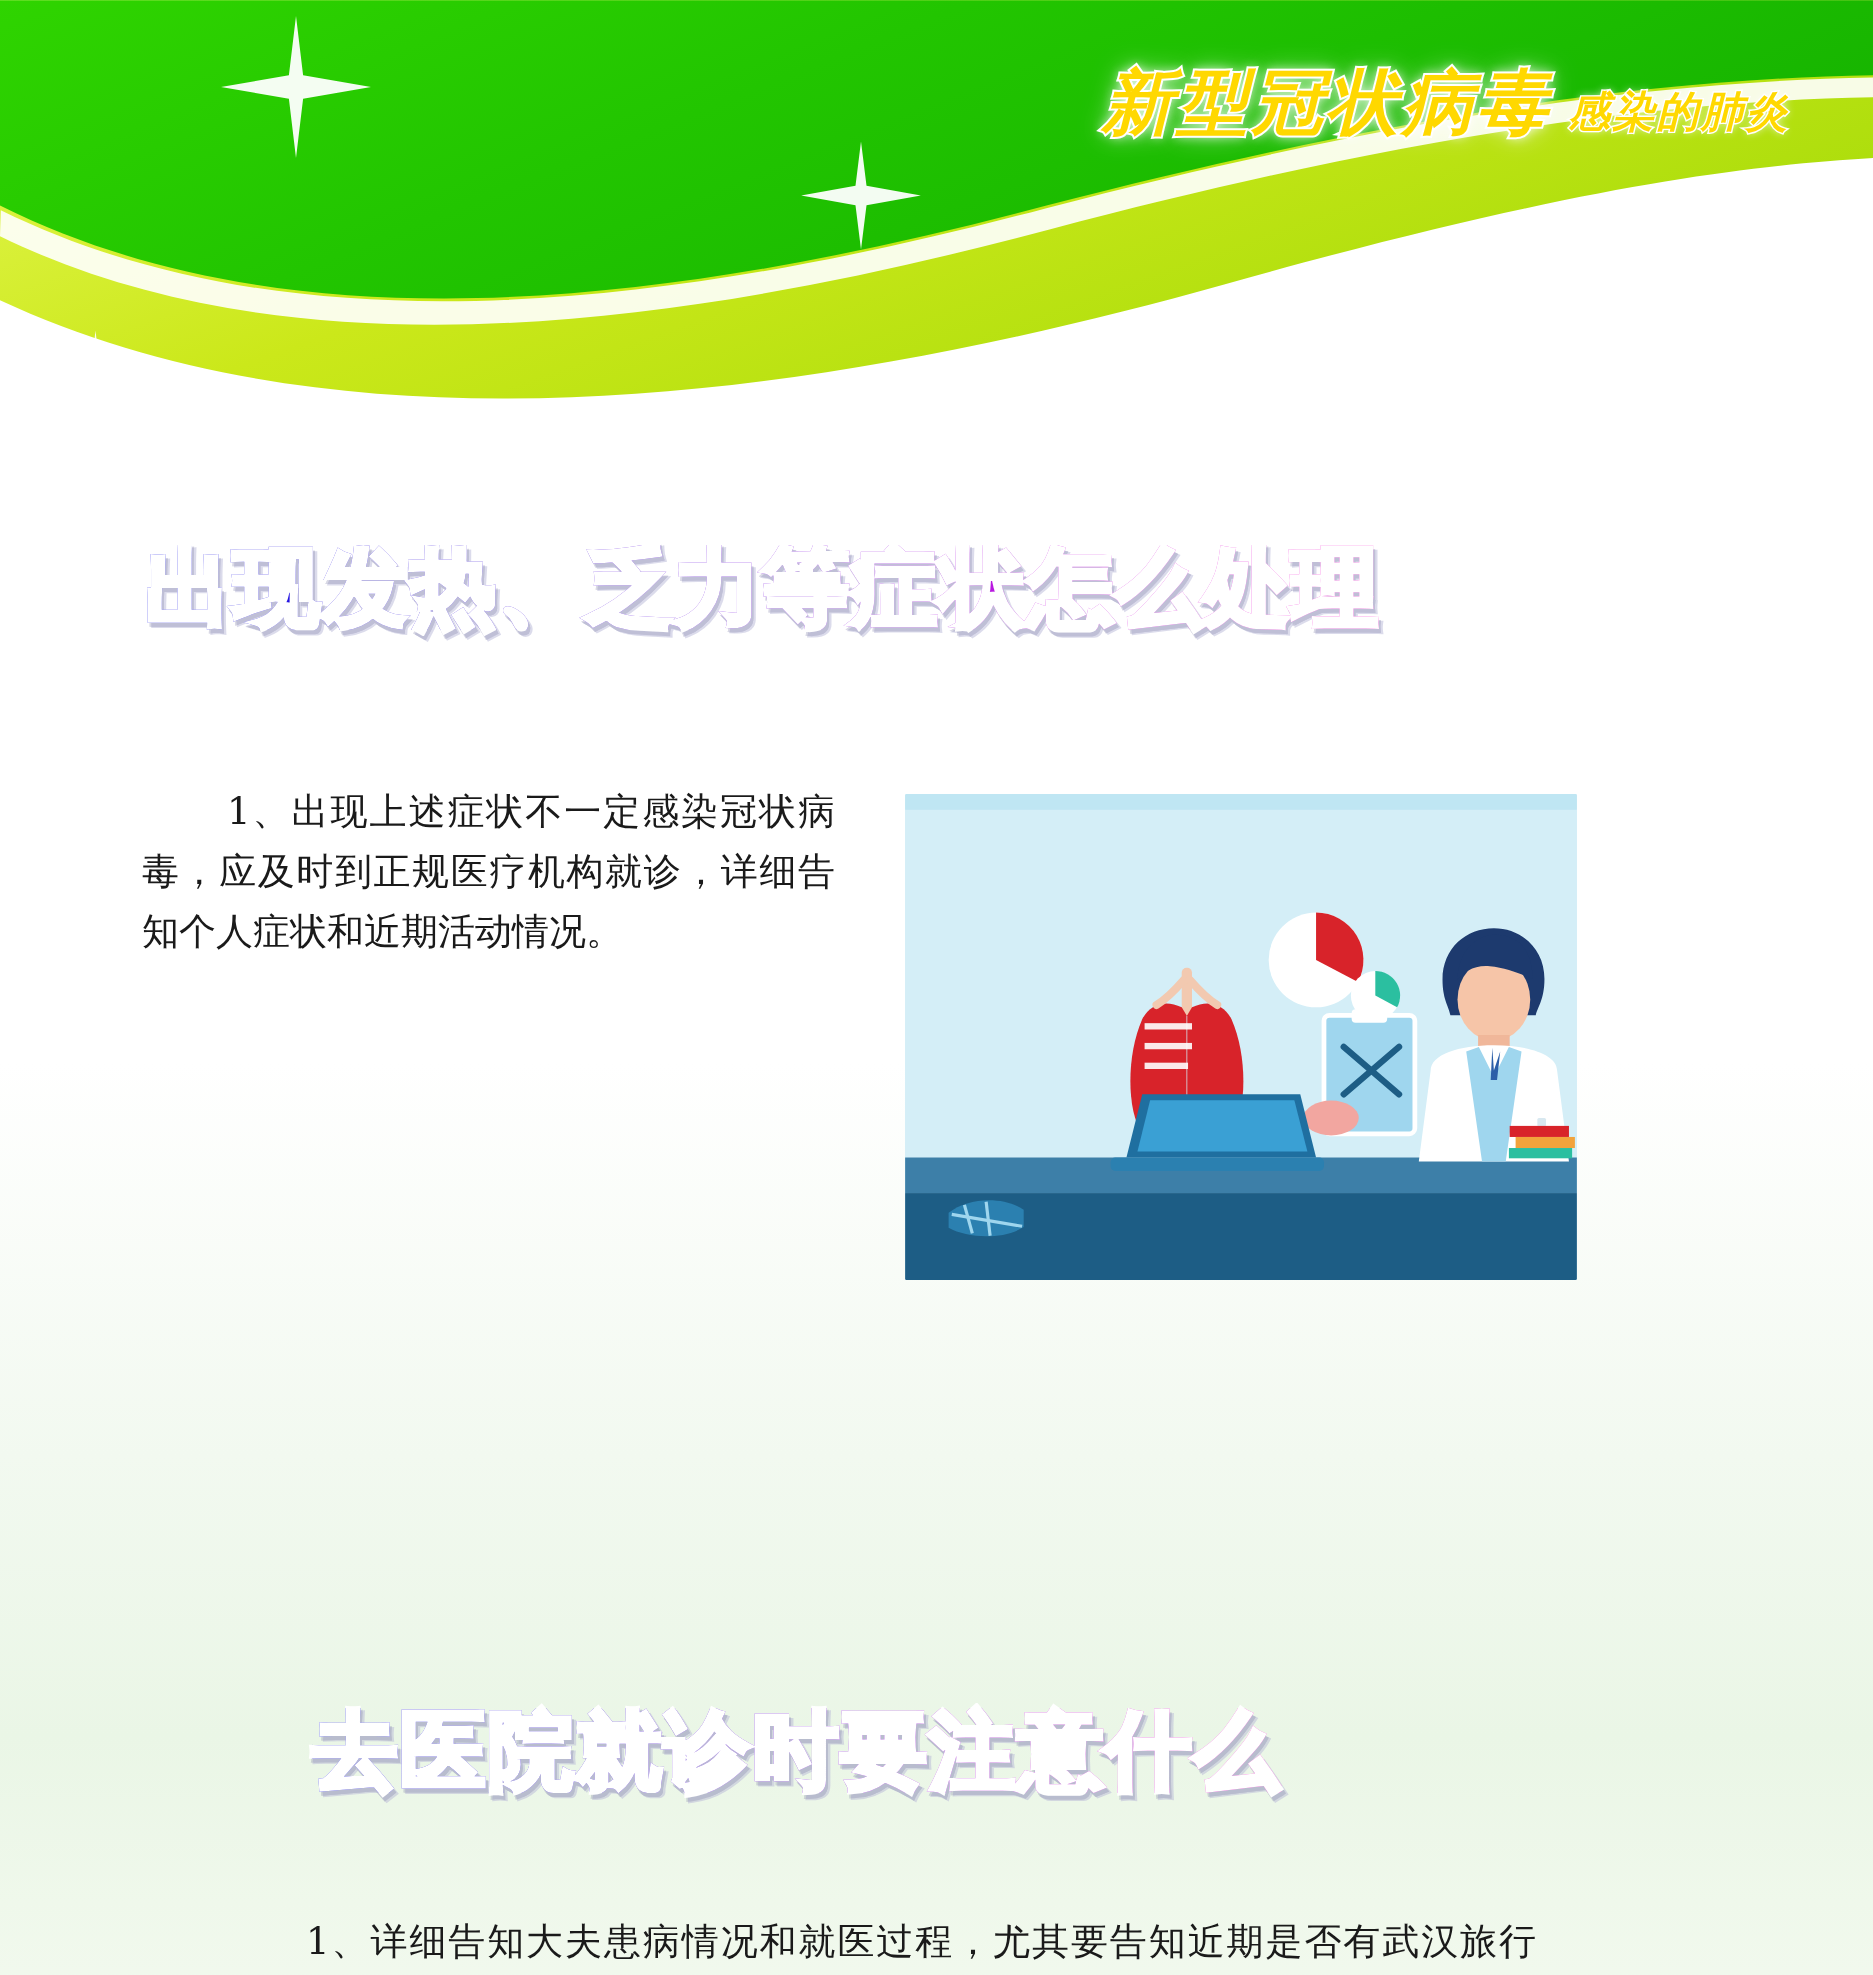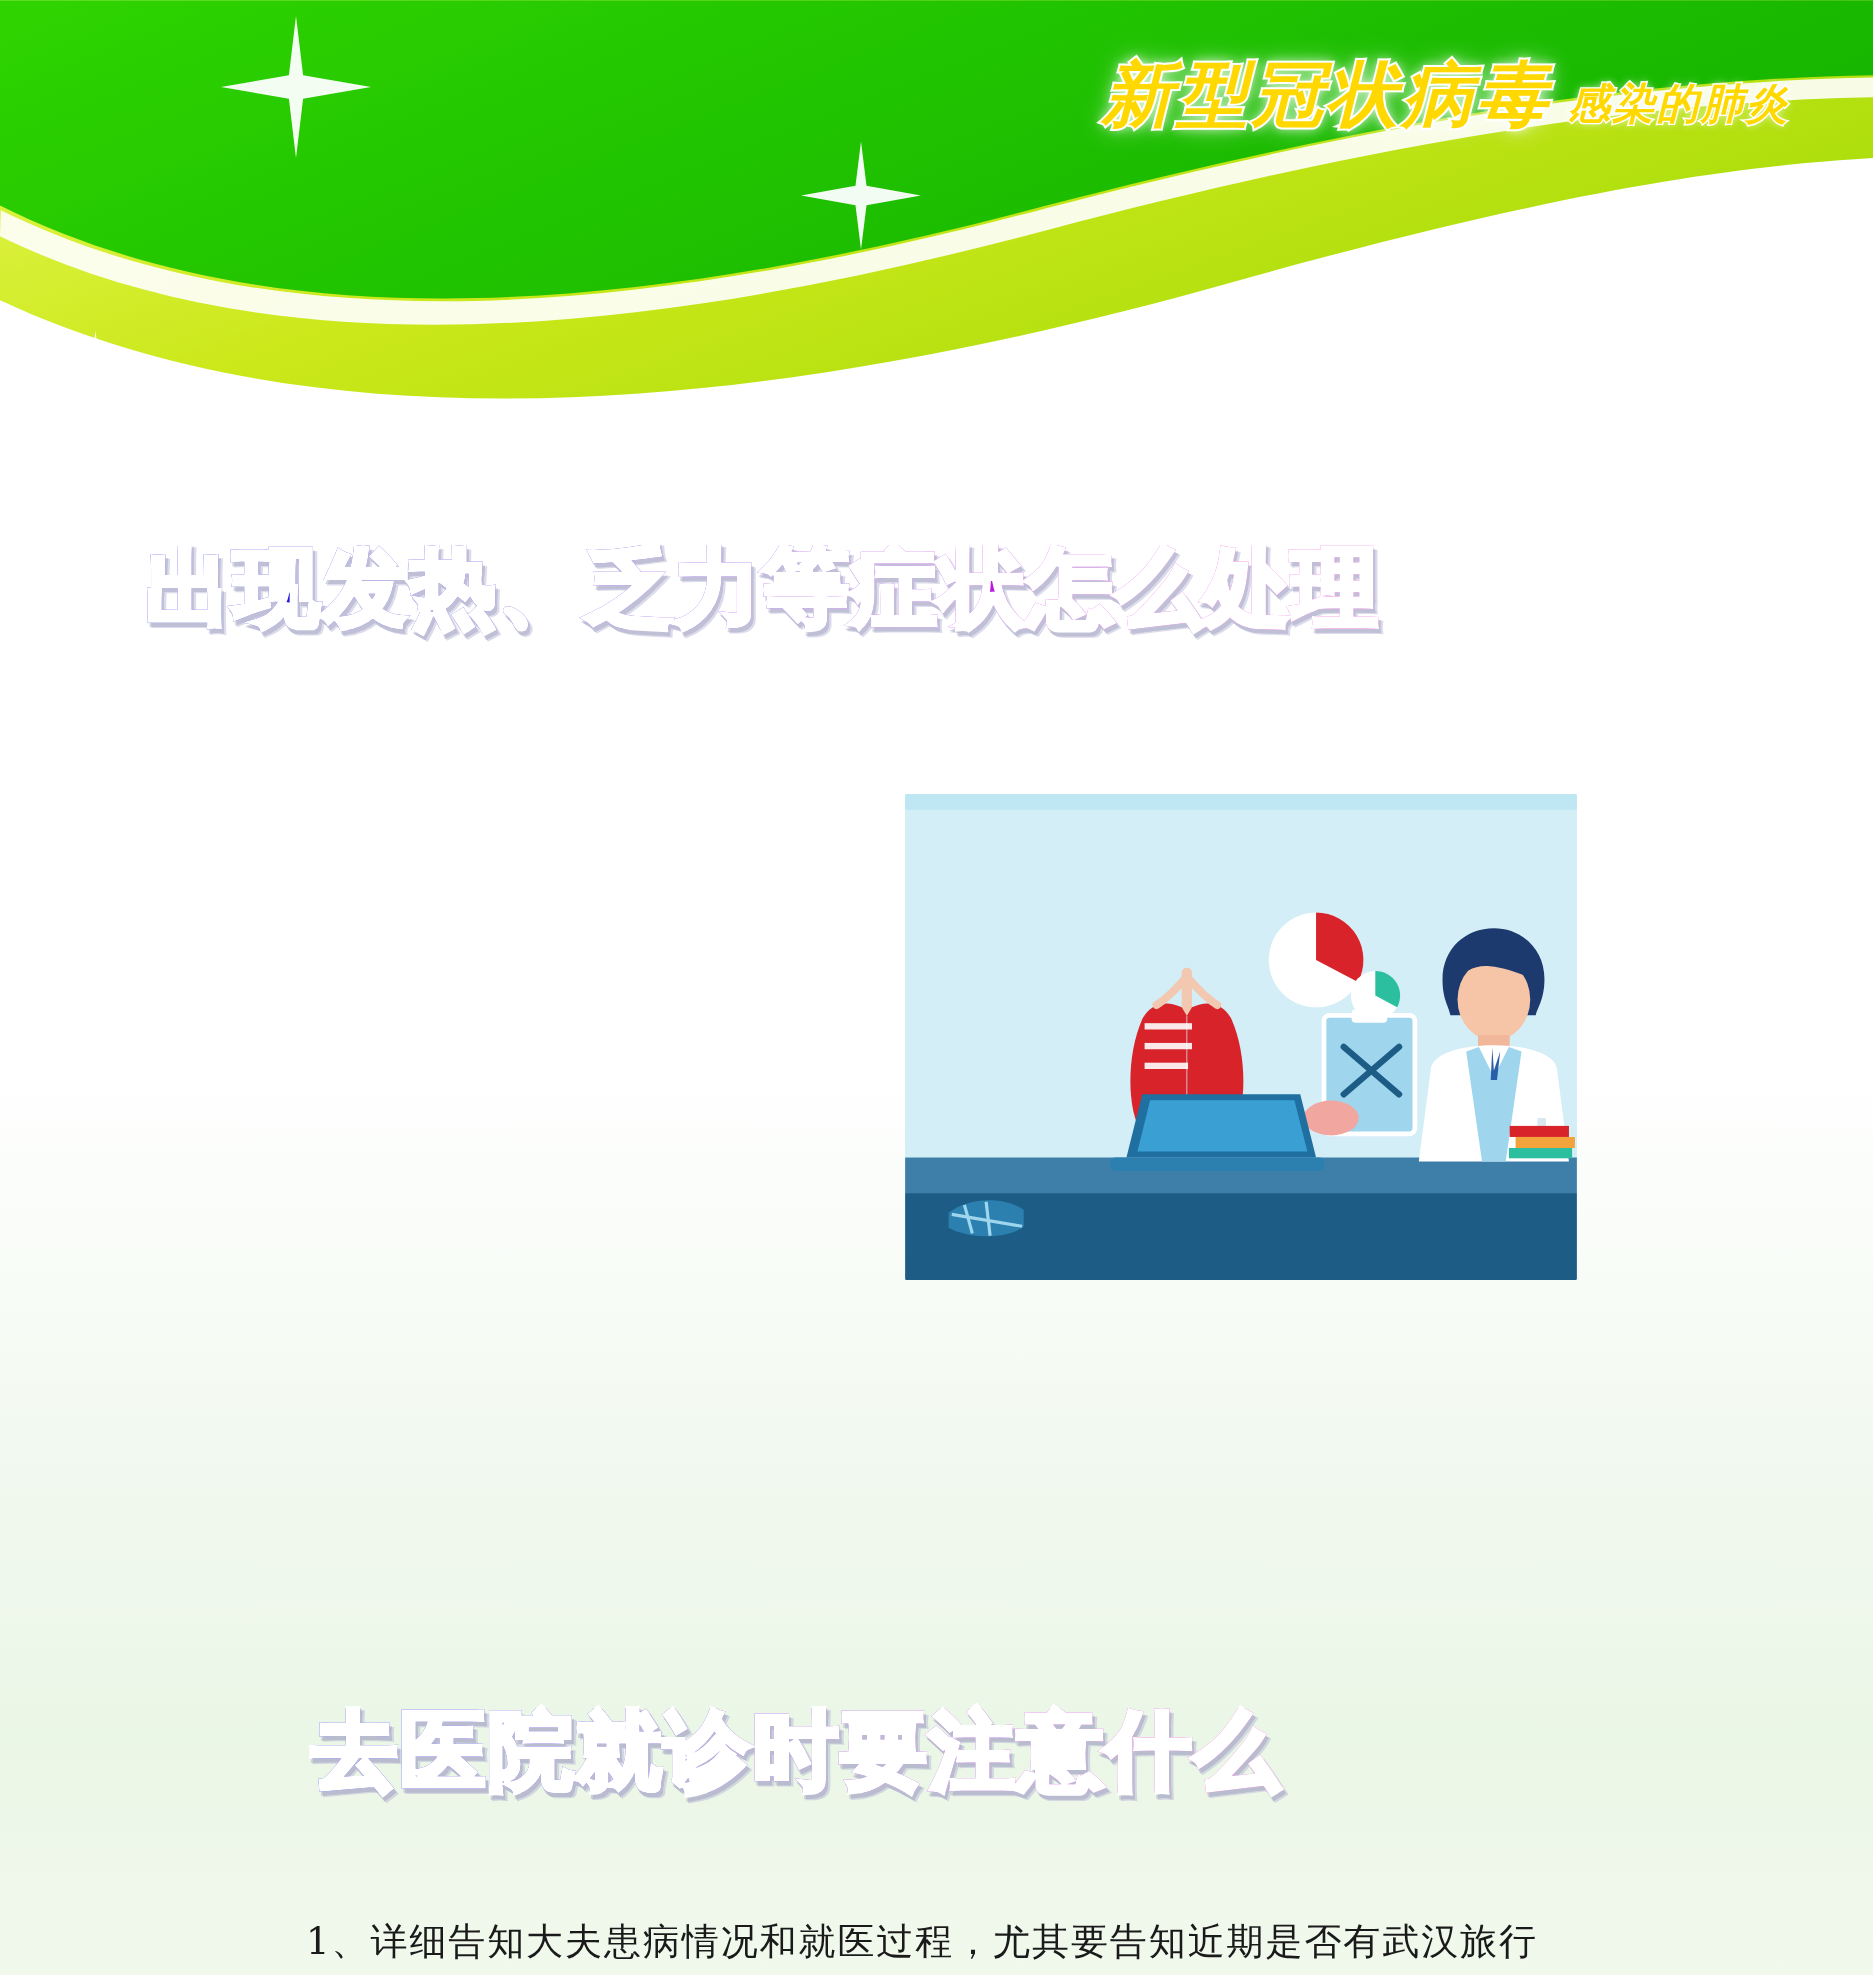--- a/index.html
+++ b/index.html
@@ -26,20 +26,21 @@
     display:flex;align-items:flex-end;gap:16px;
     z-index:6;
   }
   .banner-title .t1{
     font-size:71px;font-weight:bold;color:#ffd800;
     font-style:italic;letter-spacing:4px;
     -webkit-text-stroke:4px #ffffff;
     paint-order:stroke fill;
     text-shadow:0 0 10.3px rgba(255,255,255,.95), 0 0 24px rgba(255,255,255,.7);
     line-height:1;
+    margin-top:8px;
   }
   .banner-title .t2{
     font-size:42px;font-weight:bold;color:#ffd800;
     font-style:italic;letter-spacing:2.4px;
     -webkit-text-stroke:2.8px #ffffff;
     paint-order:stroke fill;
     text-shadow:0 0 8px rgba(255,255,255,.9);
     line-height:1;padding-bottom:4.7px;
   }
   .sparkle{position:absolute;z-index:7;pointer-events:none;}
@@ -147,20 +148,21 @@
     <div class="banner-title">
       <span class="t1">新型冠状病毒</span>
       <span class="t2">感染的肺炎</span>
     </div>
   </div>
 
   <div class="heading-shadow" id="h1s">出现发热、乏力等症状怎么处理</div>
   <div class="heading" id="h1">出现发热、乏力等症状怎么处理</div>
 
   <div class="body-text" id="para1">
+    <p>1、出现上述症状不一定感染冠状病毒，应及时到正规医疗机构就诊，详细告知个人症状和近期活动情况。</p>
   </div>
 
   <div class="img1">
     <svg width="672" height="486" viewBox="0 0 1700 1230" xmlns="http://www.w3.org/2000/svg">
       <rect x="0" y="0" width="1700" height="1230" fill="#d4eef7"></rect>
       <rect x="0" y="0" width="1700" height="40" fill="#bfe6f3"></rect>
 
       <rect x="0" y="920" width="1700" height="90" fill="#3d7fa8"></rect>
       <rect x="0" y="1010" width="1700" height="220" fill="#1d5d85"></rect>
 

